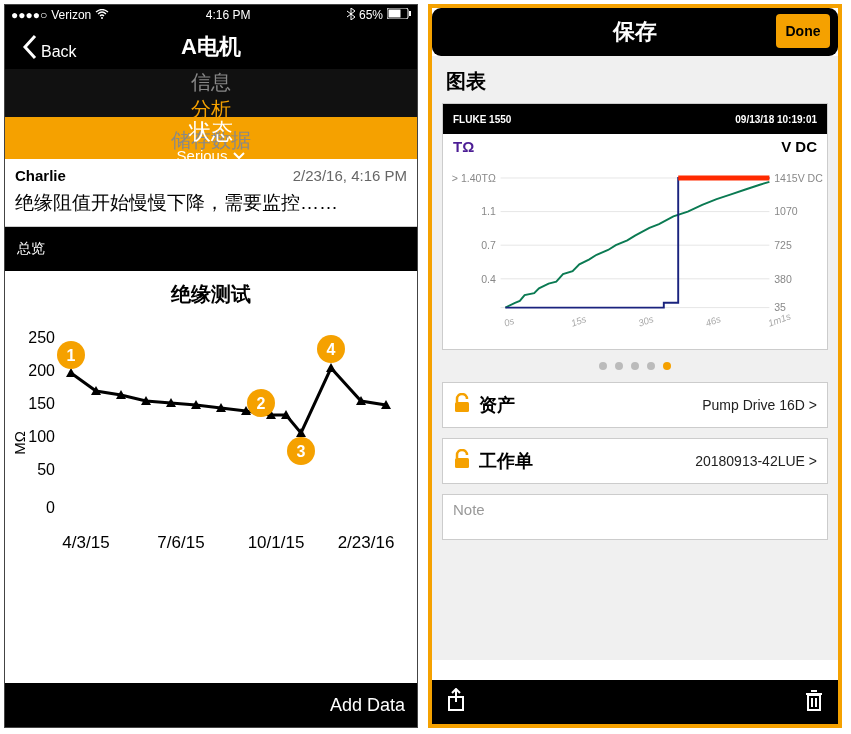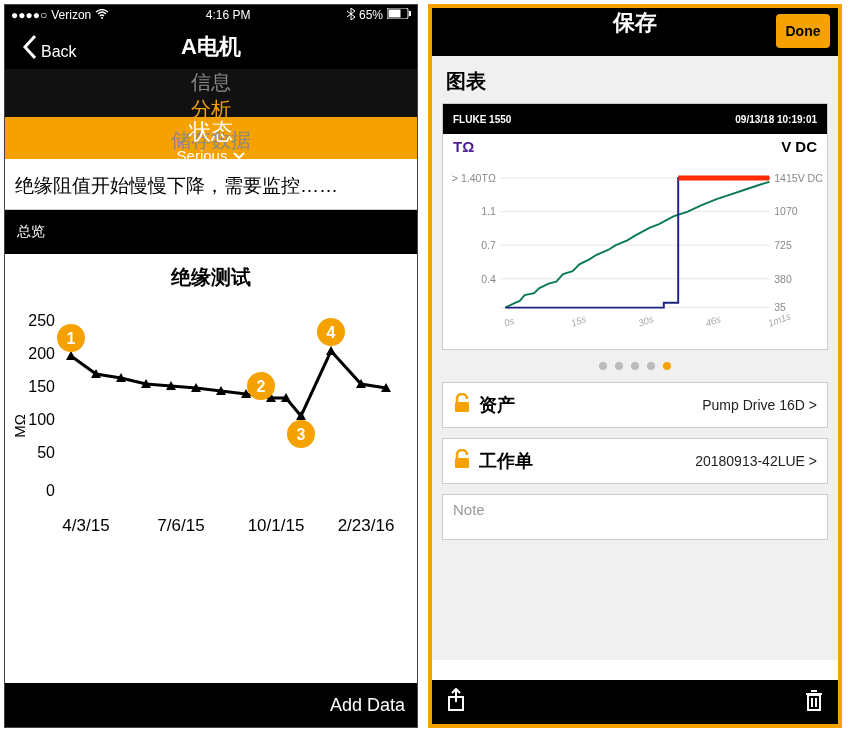--- a/index.html
+++ b/index.html
@@ -26,21 +26,21 @@
   .section-head { height:44px; background:#000; color:#fff; display:flex; align-items:center; padding:0 12px; font-size:14px;}
   .chart1-box { background:#fff; padding:10px 6px 0 6px; height:310px; position:relative;}
   .chart1-title { text-align:center; font-size:20px; font-weight:bold;}
   .chart1-svg { width:100%; height:270px;}
   .footer1 { position:absolute; bottom:0; left:0; right:0; height:44px; background:#000; color:#fff; display:flex; align-items:center; justify-content:flex-end; padding-right:12px; font-size:18px;}
   
   .phone2 { border:4px solid #f5a100; }
   .status-bar-orange { height:20px; background:#ef3b24; color:#fff; display:flex; align-items:center; justify-content:center; font-size:13px; position:relative;}
   .sbo-right { position:absolute; right:6px; display:flex; align-items:center; gap:4px;}
   .sbo-left { position:absolute; left:6px; display:flex; align-items:center; gap:2px;}
-  .nav2 { height:48px; background:#000; color:#fff; display:flex; justify-content:center; position:relative;}
+  .nav2 { height:48px; background:#000; color:#fff; display:flex; align-items:center; justify-content:center; position:relative;border-radius:9px;}
   .title2 { font-size:22px; font-weight:600;}
   .done-btn { position:absolute; right:8px; top:6px; width:54px; height:34px; background:#f5a100; color:#000; font-weight:bold; display:flex; align-items:center; justify-content:center; border-radius:4px; font-size:14px; cursor:pointer;}
   .p2-body { background:#f0f0f0; padding:10px 10px 0 10px; height:calc(100% - 20px - 48px - 44px); overflow:hidden;}
   .h-chart { font-size:20px; font-weight:bold; margin:2px 0 8px 4px;}
   .chart-card { background:#fff; border:1px solid #ccc; }
   .chart-header { background:#000; color:#fff; height:30px; display:flex; align-items:center; justify-content:space-between; padding:8px 10px; font-size:10px; font-weight:bold;}
   .chart2-lbls { display:flex; justify-content:space-between; padding:4px 10px 0 10px; font-size:15px; font-weight:bold;}
   .lbl-left { color:#4c1d95;}
   .lbl-right { color:#000000;}
   .chart2-svg { width:100%; height:190px;}
@@ -105,20 +105,24 @@
     <div class="status-row">
       <span>状态</span>
       <span class="status-right2">
         <span>Serious</span>
         <svg width="12" height="8" viewBox="0 0 12 8">
             <path d="M1 1 L6 6 L11 1" stroke="#fff" stroke-width="2" fill="none"></path>
           </svg>
       </span>
     </div>
     <div class="post">
+      <div class="post-head">
+        <span class="name">Charlie</span>
+        <span class="date">2/23/16, 4:16 PM</span>
+      </div>
       <div class="post-body">绝缘阻值开始慢慢下降，需要监控……</div>
     </div>
     <div class="section-head">总览</div>
     <div class="chart1-box">
       <div class="chart1-title">绝缘测试</div>
       <svg class="chart1-svg" viewBox="0 0 400 260">
 
         <g font-size="16" fill="#000">
           <text x="44" y="30" text-anchor="end">250</text>
           <text x="44" y="63" text-anchor="end">200</text>

